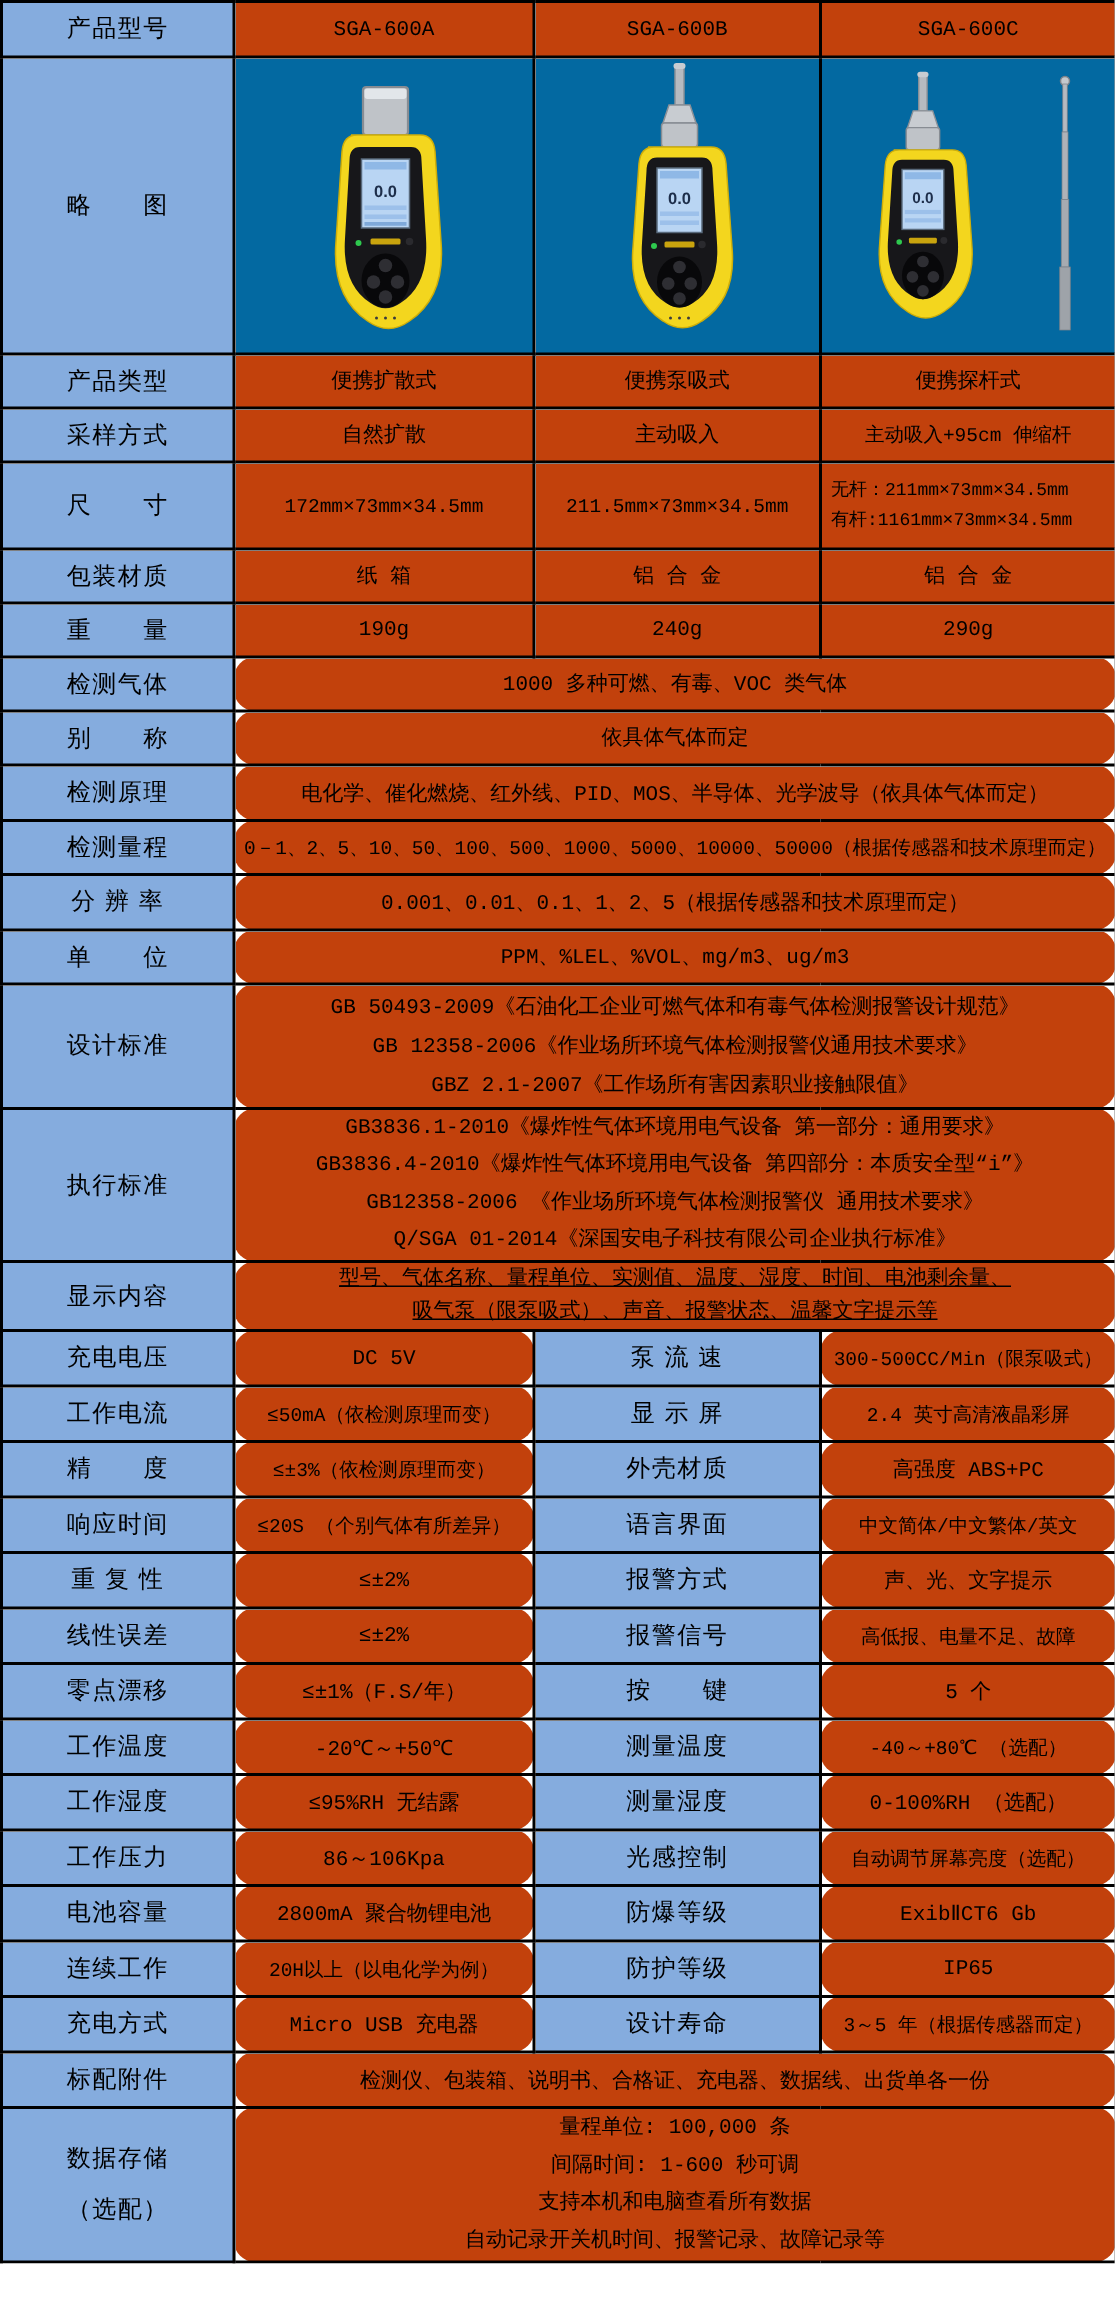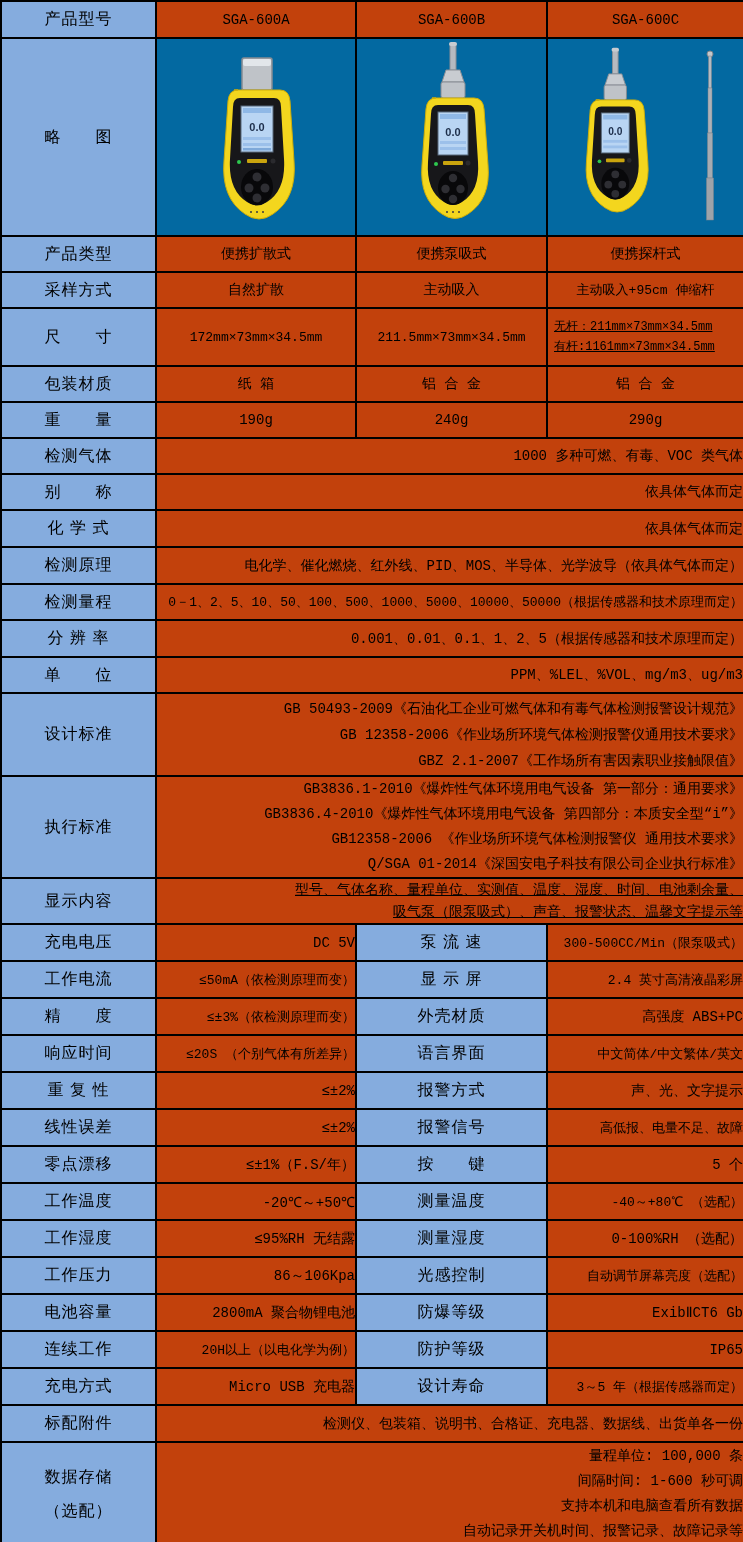--- a/index.html
+++ b/index.html
@@ -6,30 +6,30 @@
   body{width:743px;font-family:"Liberation Sans","DejaVu Sans",sans-serif;color:#000;}
   table.spec{border-collapse:collapse;table-layout:fixed;width:743px;}
   table.spec td{border:2px solid #000;overflow:hidden;vertical-align:middle;padding:0;}
   col.c-label{width:155px;}
   col.c-a{width:200px;}
   col.c-b{width:191px;}
   col.c-c{width:197px;}
   .lbl{background:#85ACDE;font-weight:normal;font-size:16px;text-align:center;letter-spacing:1px;}
   .val{background:#c2410c;font-size:14px;font-family:"Liberation Mono","DejaVu Sans Mono",monospace;}
   .center{text-align:center;}
-  .left{text-align:right;padding-left:8px;}
+  .left{text-align:center;padding-left:8px;border-radius:14px;}
   .img-cell{background:#0369a1;text-align:center;vertical-align:middle;}
   .nowrap{white-space:nowrap;}
   .fs13{font-size:13px;}
   .fs12{font-size:12px;}
   .line{line-height:26px;white-space:nowrap;}
   .line-sm{line-height:22px;white-space:nowrap;text-decoration:underline;}
   .line-ex{line-height:25px;white-space:nowrap;}
   .line-st{line-height:25px;white-space:nowrap;}
-  .dim-line{line-height:20px;white-space:nowrap;padding-left:6px;text-align:left;text-decoration:underline;}
+  .dim-line{line-height:20px;white-space:nowrap;padding-left:6px;text-align:left;}
   .lbl-line{line-height:34px;}
   tr.r-header{height:37px;}
   tr.r-sketch{height:198px;}
   tr.r36{height:36px;}
   tr.r37{height:37px;}
   tr.r58{height:58px;}
   tr.r83{height:83px;}
   tr.r101{height:101px;}
   tr.r45{height:45px;}
   tr.r103{height:103px;}
@@ -181,24 +181,20 @@
 
     <tr class="r36">
       <td class="lbl">检测气体</td>
       <td class="val left nowrap" colspan="3">1000 多种可燃、有毒、VOC 类气体</td>
     </tr>
     <tr class="r36">
       <td class="lbl">别　　称</td>
       <td class="val left nowrap" colspan="3">依具体气体而定</td>
     </tr>
     <tr class="r37">
-      <td class="lbl">化 学 式</td>
-      <td class="val left nowrap" colspan="3">依具体气体而定</td>
-    </tr>
-    <tr class="r37">
       <td class="lbl">检测原理</td>
       <td class="val left nowrap" colspan="3">电化学、催化燃烧、红外线、PID、MOS、半导体、光学波导（依具体气体而定）</td>
     </tr>
     <tr class="r36">
       <td class="lbl">检测量程</td>
       <td class="val left nowrap fs13" colspan="3">0－1、2、5、10、50、100、500、1000、5000、10000、50000（根据传感器和技术原理而定）</td>
     </tr>
     <tr class="r37">
       <td class="lbl">分 辨 率</td>
       <td class="val left nowrap" colspan="3">0.001、0.01、0.1、1、2、5（根据传感器和技术原理而定）</td>

